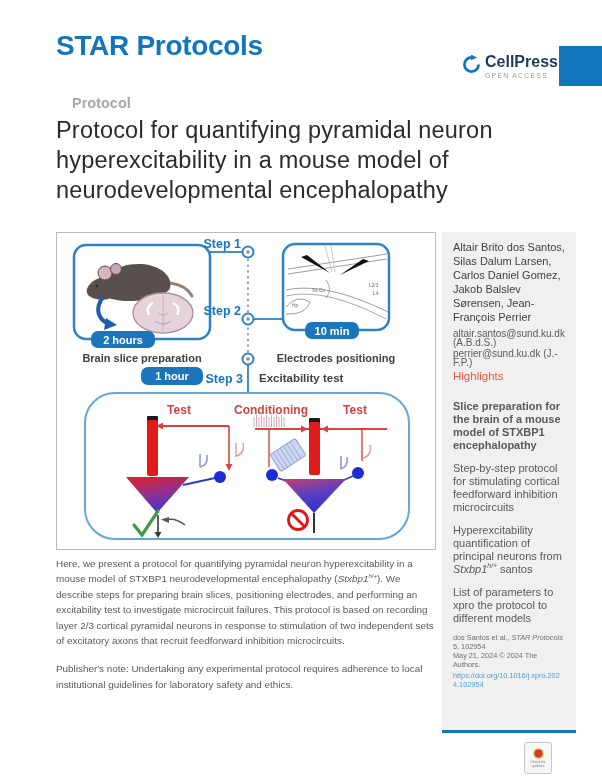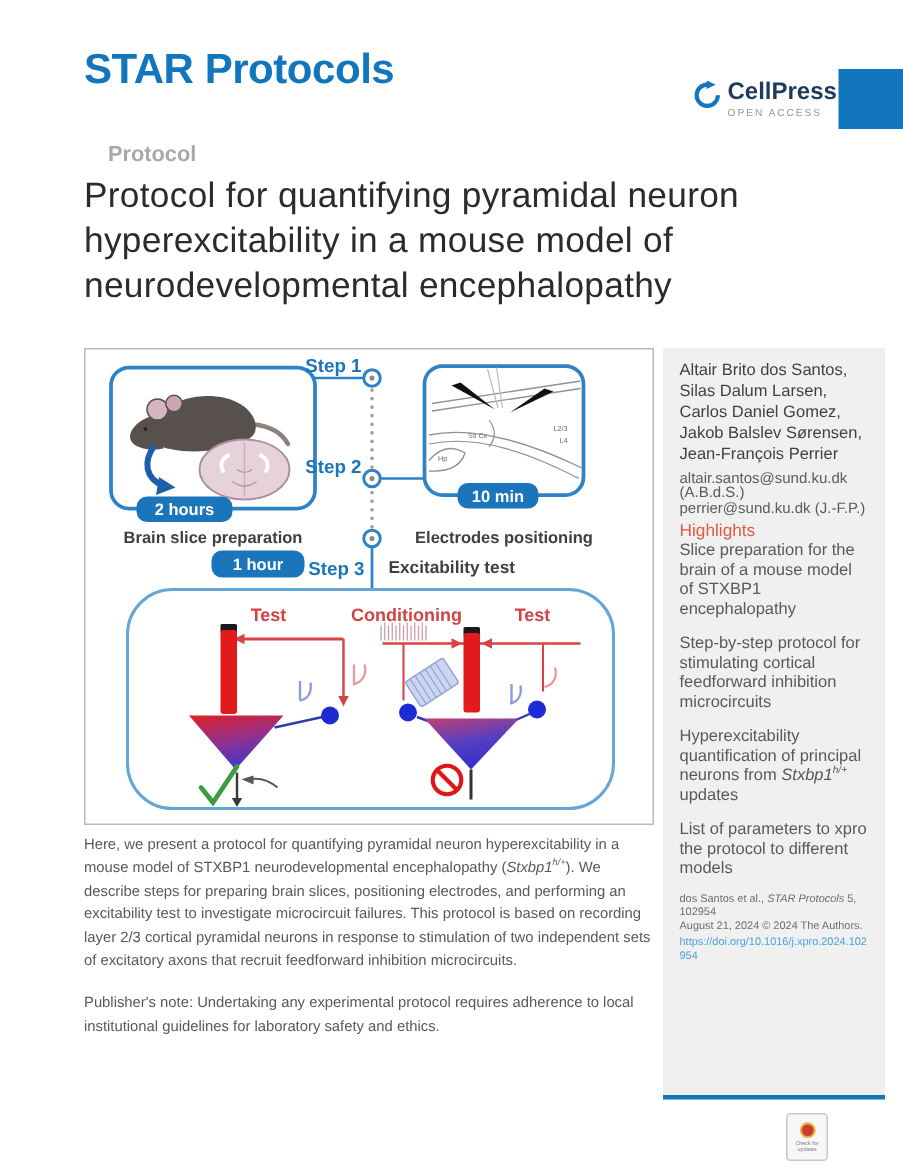--- a/index.html
+++ b/index.html
@@ -21,28 +21,28 @@
               border:1px solid #b9babc;box-sizing:border-box;background:#fff;}
   .figure-box svg{display:block;}
   svg text{font-family:"Liberation Sans",sans-serif;}
   
   .abstract{position:absolute;left:56px;top:556px;width:384px;font-size:9.9px;
             line-height:15.4px;color:#58595b;}
   .abstract p{margin:0 0 13px 0;}
   .abstract i, .gene{font-style:italic;}
   sup.allele{font-size:0.62em;font-style:italic;vertical-align:super;line-height:0;}
   
-  .sidebar{position:absolute;left:442px;top:232px;width:148px;height:501px;background:#f0f0f1;
+  .sidebar{position:absolute;left:442px;top:232px;width:134px;height:501px;background:#f0f0f1;
            border-bottom:3px solid #1276bd;box-sizing:border-box;padding:8px 11px 0 11px;}
   .authors{font-size:11px;line-height:14px;color:#414143;}
   .emails{margin-top:6px;font-size:10px;line-height:8.5px;color:#5a5b5e;}
   .emails div{margin-bottom:3px;word-break:break-word;cursor:pointer;}
   .hl-title{font-size:11.5px;color:#e05a45;}
   .hl-item{margin-top:10px;font-size:11px;line-height:13px;color:#58595b;}
-  .hl-item.first{margin-top:1px;}
+  .hl-item.first{margin-top:18px;font-weight:bold;}
   .cite{margin-top:8px;font-size:7.3px;line-height:9px;color:#6d6e71;}
   .cite .jrnl{font-style:italic;}
   .doi{display:block;font-size:7.3px;line-height:9px;color:#4aa3d8;word-break:break-all;
        text-decoration:none;margin-top:2px;cursor:pointer;}
   
   .update-badge{position:absolute;left:524px;top:742px;width:26px;height:30px;border:1px solid #c6c7c9;
                 border-radius:3px;background:#f7f7f7;display:flex;flex-direction:column;
                 align-items:center;justify-content:center;gap:1px;cursor:pointer;}
   .ub-label{font-size:3.6px;color:#7a7b7d;text-align:center;line-height:4px;width:22px;}
 </style>
@@ -249,23 +249,23 @@
 
   <div class="sidebar">
     <div class="authors">Altair Brito dos Santos, Silas Dalum Larsen, Carlos Daniel Gomez, Jakob Balslev Sørensen, Jean-François Perrier</div>
     <div class="emails">
       <div>altair.santos@sund.ku.dk (A.B.d.S.)</div>
       <div>perrier@sund.ku.dk (J.-F.P.)</div>
     </div>
     <div class="hl-title">Highlights</div>
     <div class="hl-item first">Slice preparation for the brain of a mouse model of STXBP1 encephalopathy</div>
     <div class="hl-item">Step-by-step protocol for stimulating cortical feedforward inhibition microcircuits</div>
-    <div class="hl-item"><span>Hyperexcitability quantification of principal neurons from </span><span class="gene">Stxbp1</span><sup class="allele">h/+</sup><span> updates</span></div>
+    <div class="hl-item"><span>Hyperexcitability quantification of principal neurons from </span><span class="gene">Stxbp1</span><sup class="allele">h/+</sup><span> santos</span></div>
     <div class="hl-item">List of parameters to xpro the protocol to different models</div>
-    <div class="cite"><span>dos Santos et al., </span><span class="jrnl">STAR Protocols</span><span> 5, 102954</span><br><span>August 21, 2024 © 2024 The Authors.</span></div>
+    <div class="cite"><span>dos Santos et al., </span><span class="jrnl">STAR Protocols</span><span> 5, 102954</span><br><span>May 21, 2024 © 2024 The Authors.</span></div>
     <a class="doi">https://doi.org/10.1016/j.xpro.2024.102954</a>
   </div>
 
   <div class="update-badge">
     <svg width="11" height="11" viewBox="0 0 11 11">
       <circle cx="5.5" cy="5.5" r="4.6" fill="#cc3b33" stroke="#e0b53a" stroke-width="1.4"></circle>
     </svg>
     <div class="ub-label">Check for updates</div>
   </div>
 

